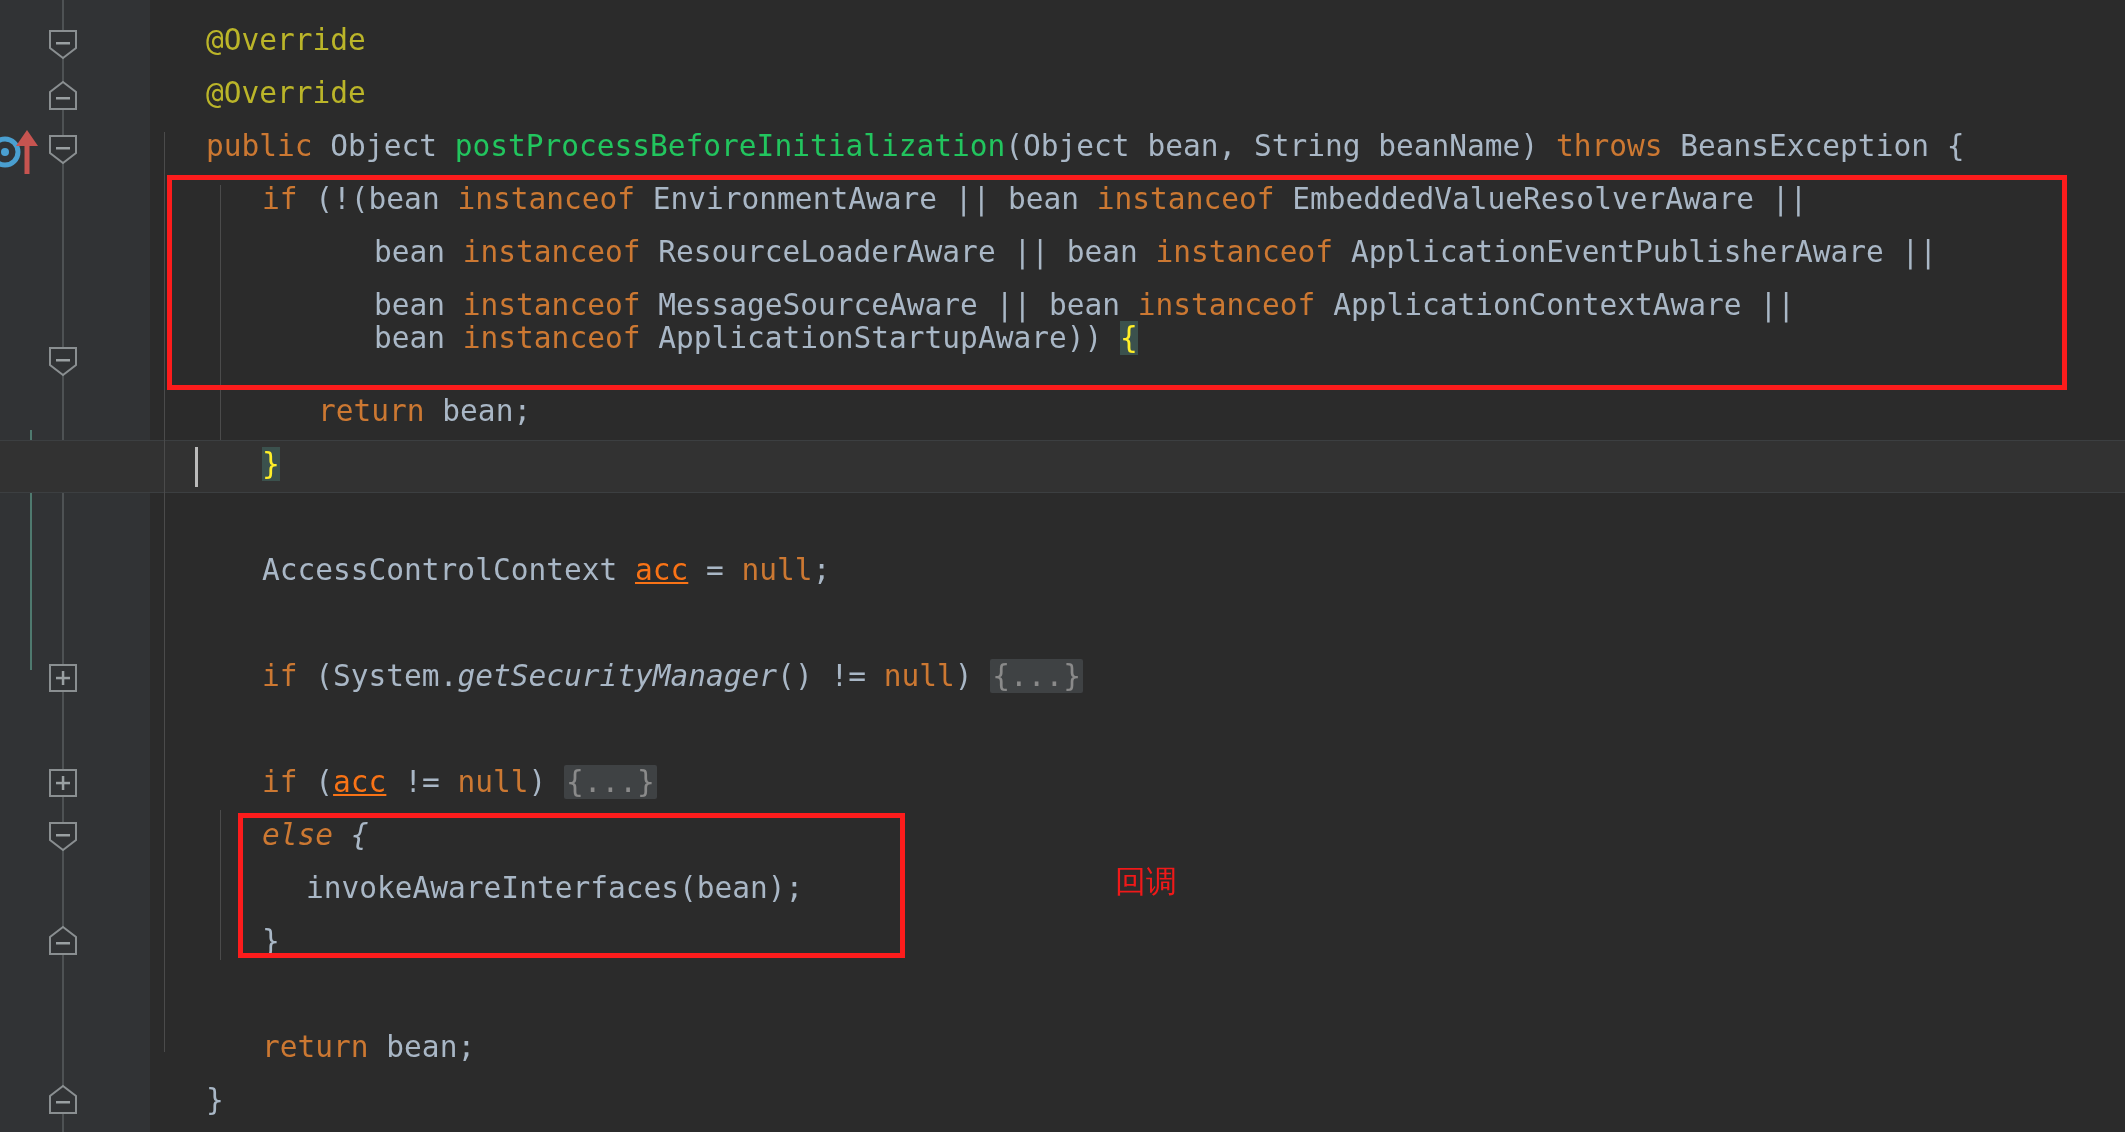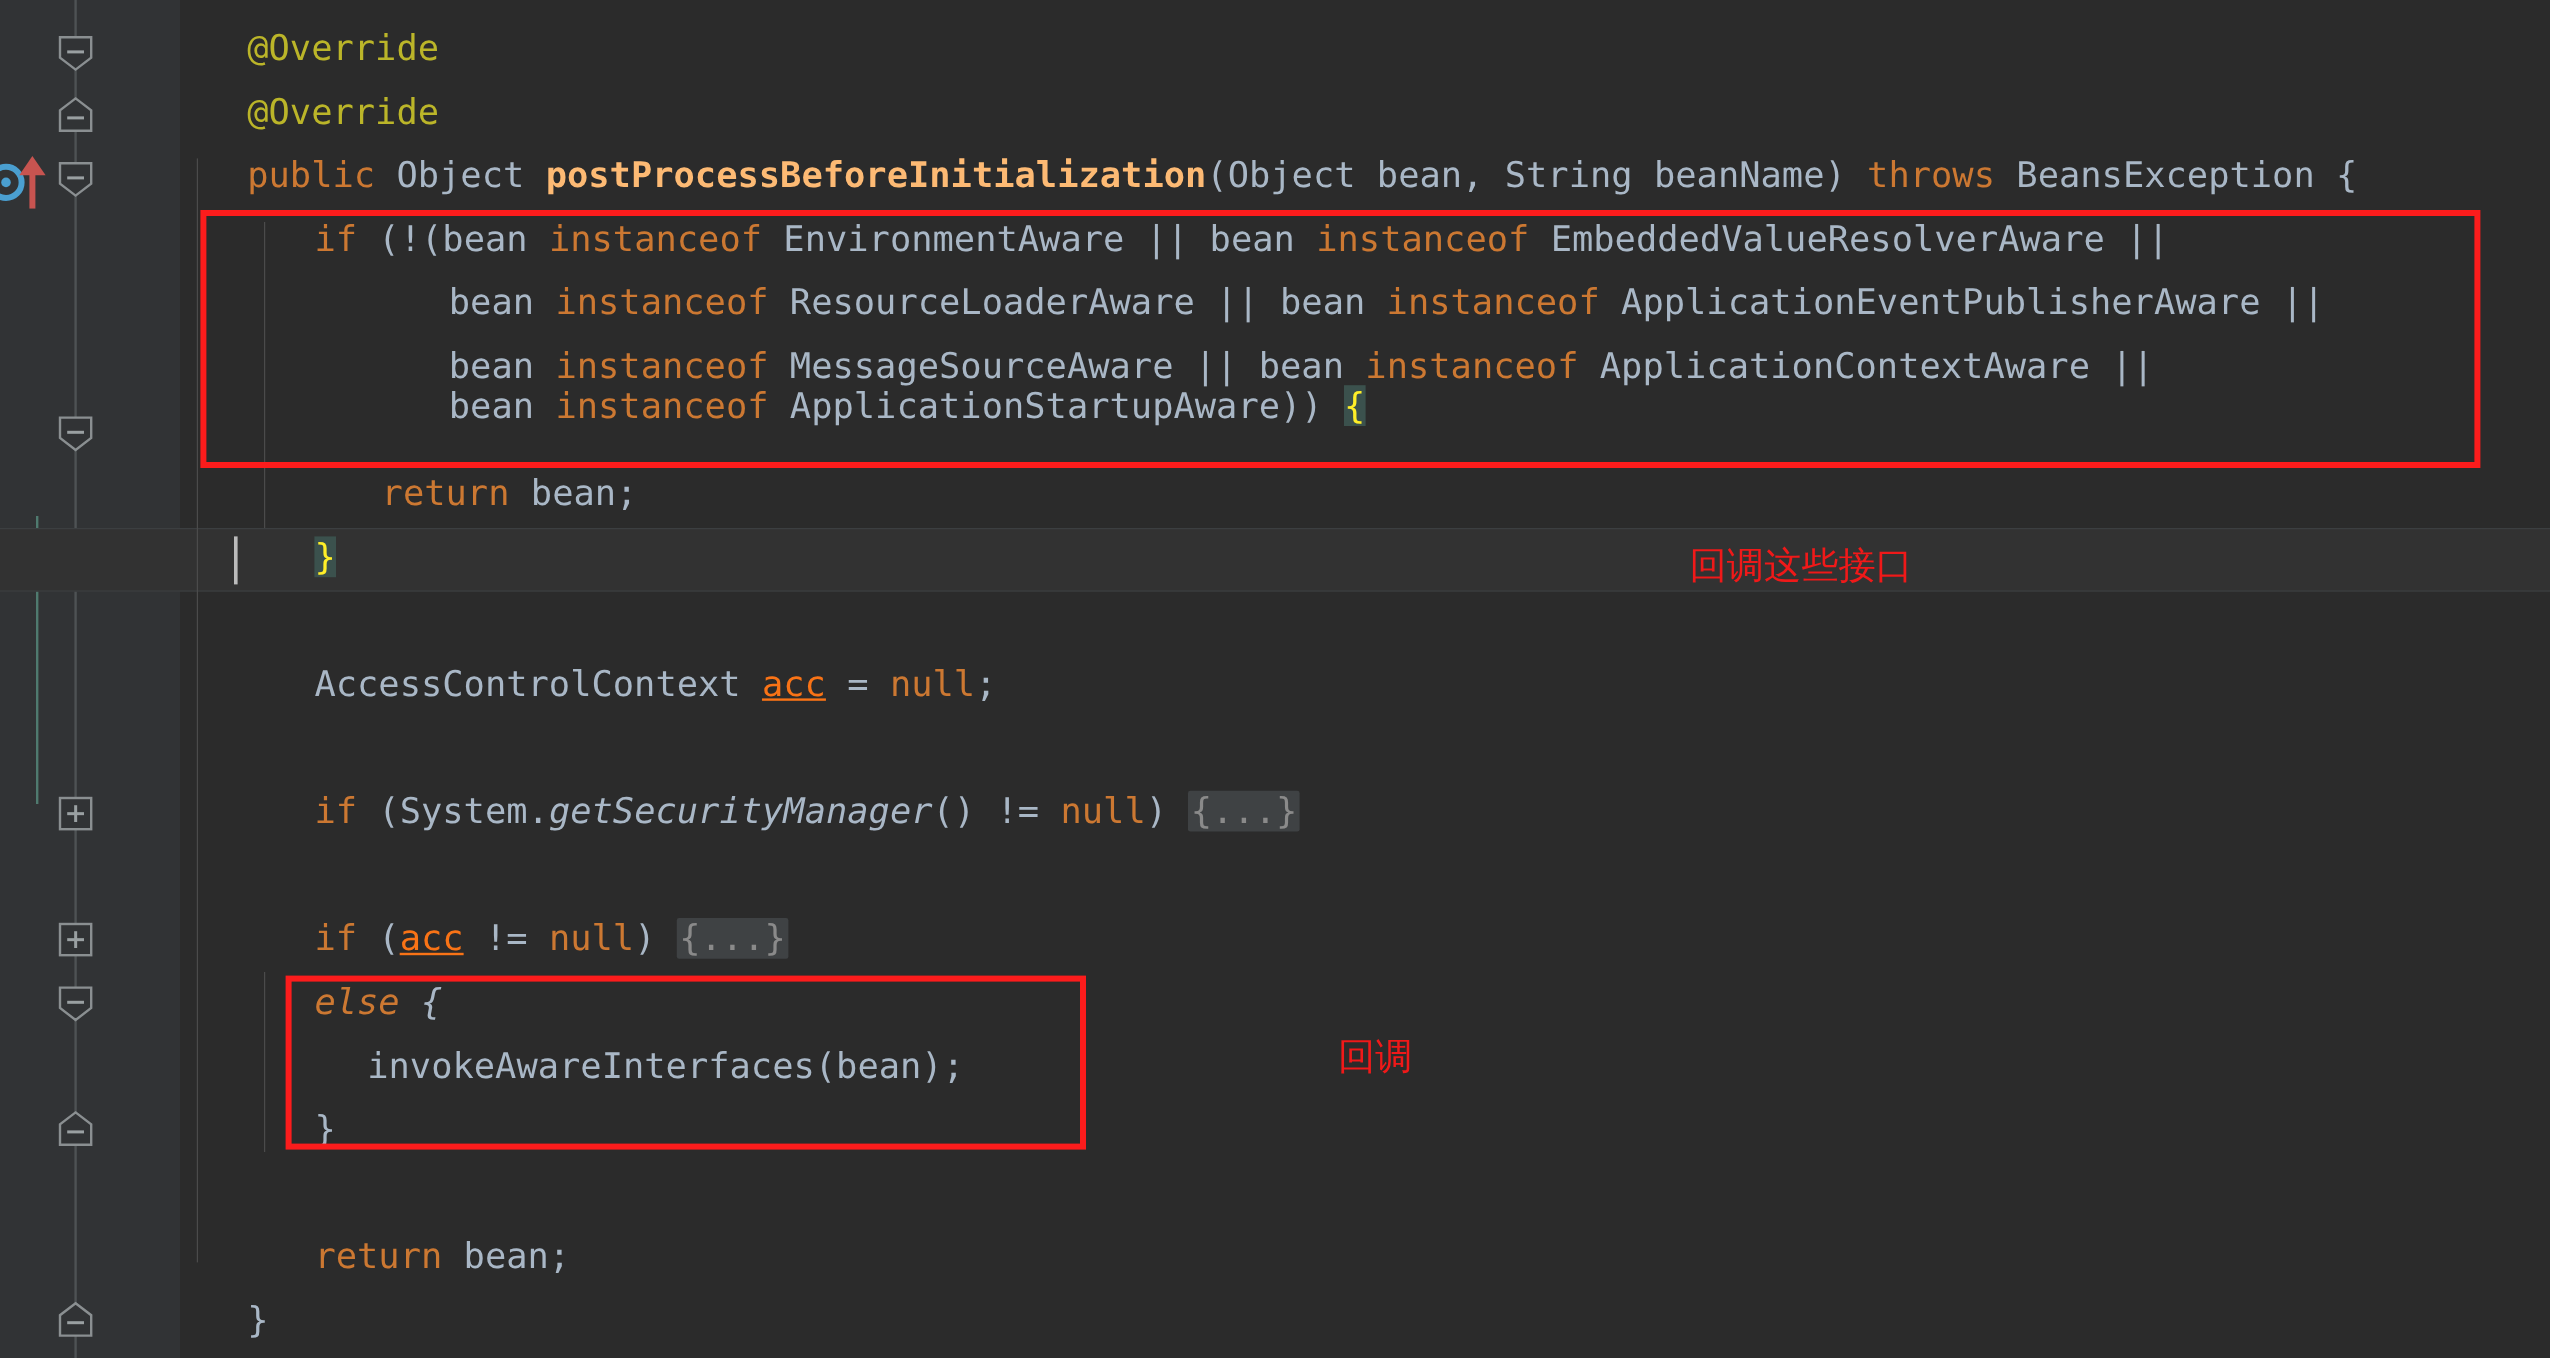--- a/index.html
+++ b/index.html
@@ -33,21 +33,21 @@
   .cur-line{position:absolute;left:-150px;right:0;height:53px;background:#323232;}
   .cur-line-edge{position:absolute;left:-150px;right:0;height:1px;background:#3c3f41;}
 
   
   .ig{position:absolute;width:1px;background:#4b4b4b;}
 
   
   .kw{color:#cc7832;}       
   .an{color:#bbb529;}       
   .id{color:#a9b7c6;}       
-  .mth{color:#fdba74;font-weight:bold;}      
+  .mth{color:#22c55e;}      
   .mthi{color:#a9b7c6;font-style:italic;}
   .fld{color:#f97316;text-decoration:underline;}
   .pn{color:#a9b7c6;}
   .brace-hl{background:#3b514d;color:#ffef28;}
   .fold-ph{background:#3f4244;color:#8a8a8a;border-radius:2px;padding:0 2px;}
 
   
   .caret{position:absolute;width:3px;height:40px;background:#bbbbbb;top:7px;}
 
   
@@ -179,17 +179,17 @@
         <div class="line" style="top: 1021px;"><span class="txt" style="left: 112px;"><span class="kw">return</span> <span class="id">bean</span><span class="pn">;</span></span></div>
         <div class="line" style="top: 1074px;"><span class="txt" style="left: 56px;"><span class="pn">}</span></span></div>
       </div>
 
     <div class="caret" style="left:45px;top:447px;"></div>
   </div>
 
   <div id="red-layer">
       <div class="redbox" style="left: 167px; top: 175px; width: 1900px; height: 215px;"></div>
       <div class="redbox" style="left: 238px; top: 813px; width: 667px; height: 145px;"></div>
-      <div class="redtext" style="left: 1408px; top: 452px;"><div>回调这些接口</div></div>
+      <div class="redtext" style="left: 1408px; top: 452px;"></div>
       <div class="redtext" style="left: 1115px; top: 861px; text-align: right;"><div>回调</div></div>
     </div>
 
 </div>
 
 </body></html>

